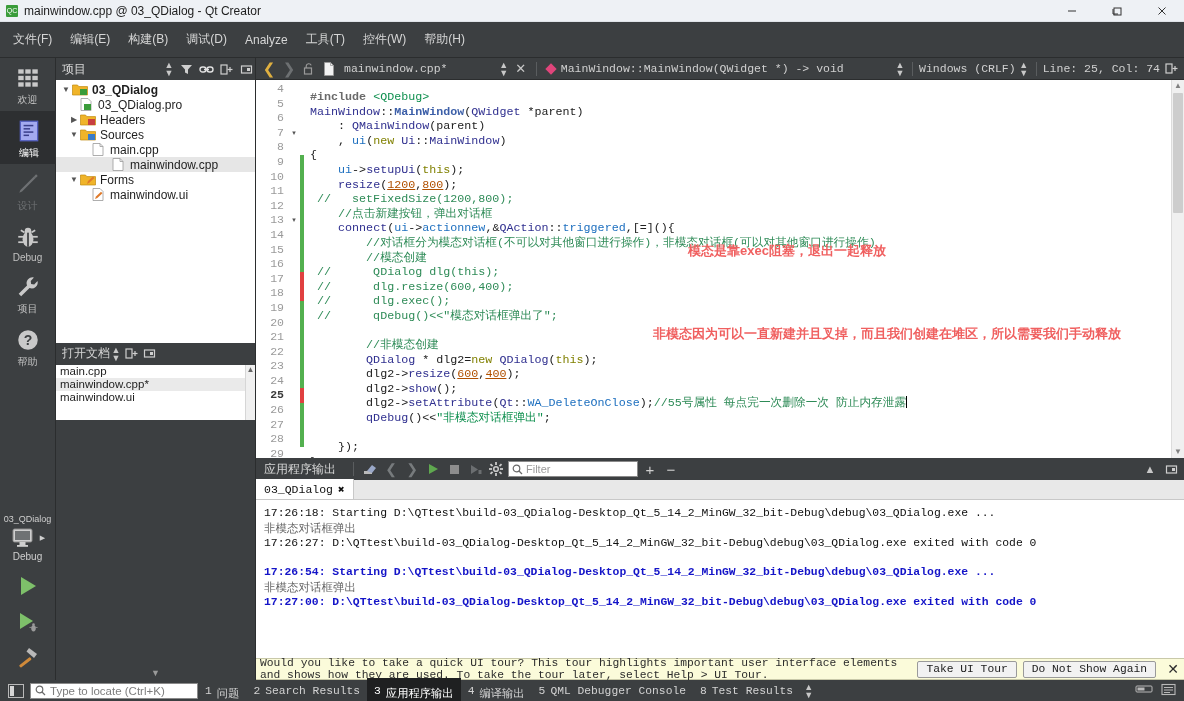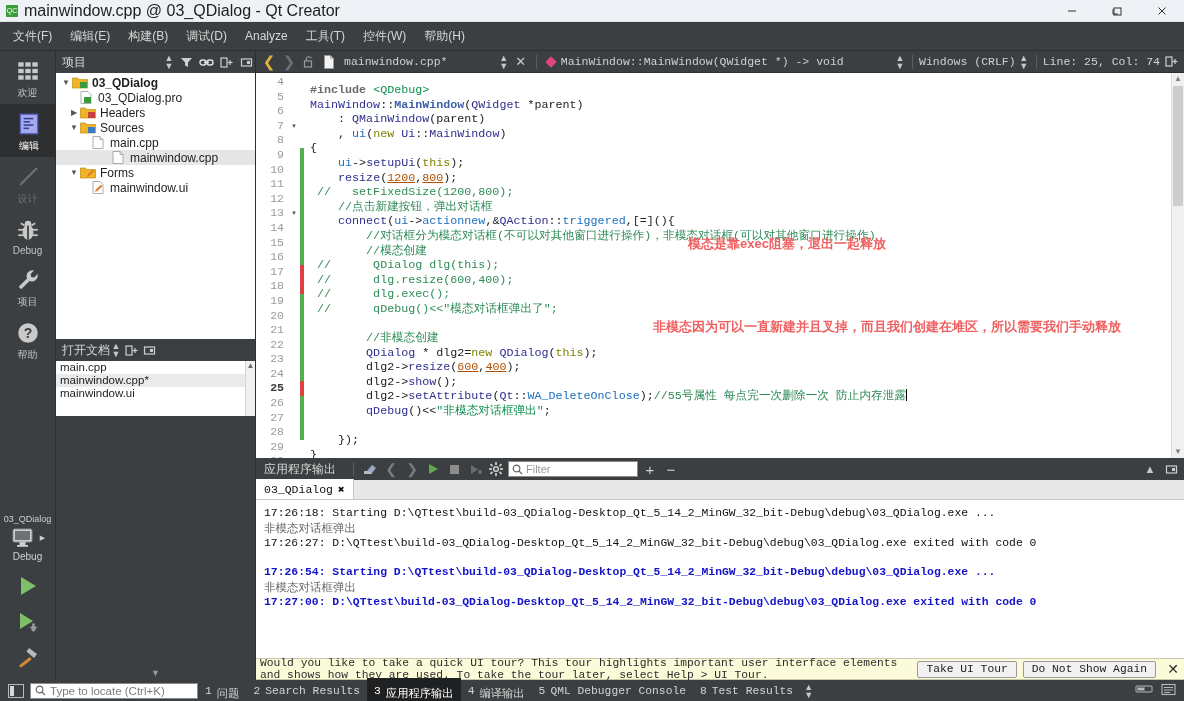--- a/index.html
+++ b/index.html
@@ -19,30 +19,30 @@
   }
   .titlebar .appicon {
     width: 12px; height: 12px; margin-left: 6px; margin-right: 6px;
     background: #3a9c3a; border-radius: 1px; position: relative; flex: none;
   }
   .titlebar .appicon::after {
     content: "QC"; position: absolute; inset: 0; color: #fff;
     font-size: 7px; line-height: 12px; text-align: center;
     font-family: "Liberation Sans", sans-serif;
   }
-  .titlebar .title { font-size: 16px; color: #1d1d1d; flex: 1; }
+  .titlebar .title { font-size: 12px; color: #1d1d1d; flex: 1; }
   .wbtns { display: flex; height: 22px; }
   .wbtn {
     width: 45px; height: 22px; display: flex; align-items: center; justify-content: center;
     color: #333; font-size: 12px;
   }
 
   
   .menubar {
-    height: 29px; background: #3c3f41; display: flex; align-items: center;
+    height: 36px; background: #3c3f41; display: flex; align-items: center;
     padding-left: 4px; flex: none; border-bottom: 1px solid #2b2d2e;
   }
   .menu-item {
     color: #d6d6d6; font-size: 12px; padding: 2px 9px; white-space: nowrap;
   }
 
   
   .mainrow { flex: 1; display: flex; min-height: 0; }
 
   

